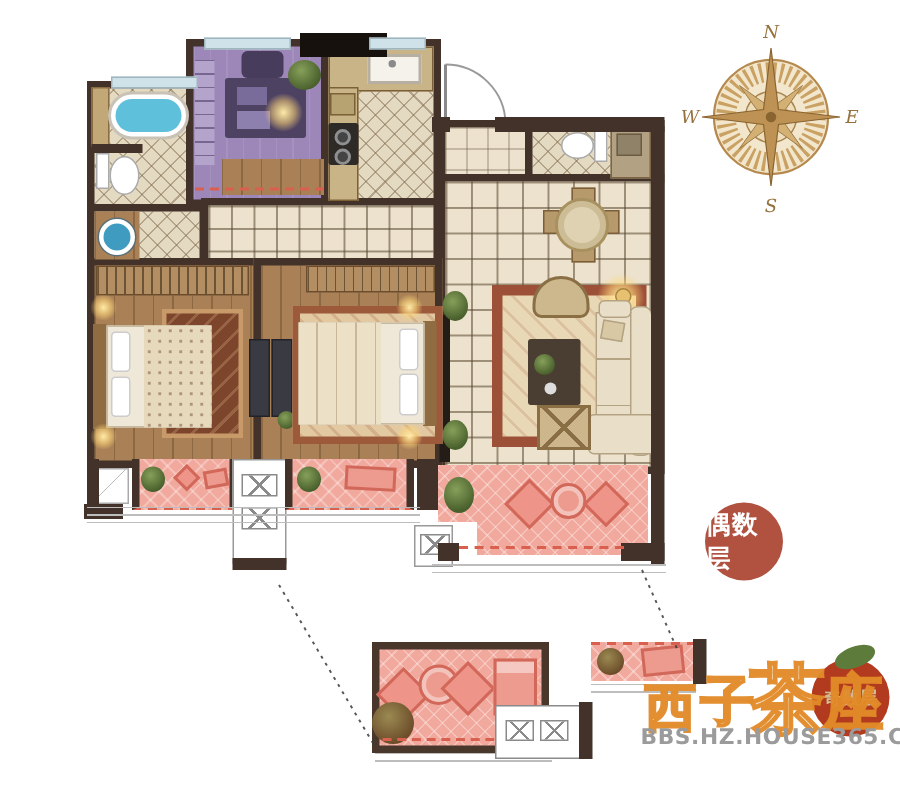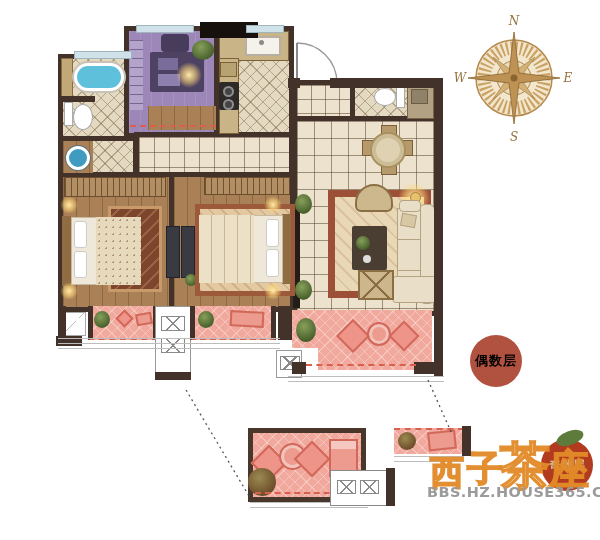--- a/index.html
+++ b/index.html
@@ -201,21 +201,21 @@
     <circle cx="61" cy="66" r="11.5" fill="none" stroke="#a8844e" stroke-width="1" stroke-dasharray="1.5 2"></circle>
     <polygon points="82,45 67,66 82,87 61,72 40,87 55,66 40,45 61,60" fill="#d3b175" stroke="#9a7440" stroke-width="0.6"></polygon>
     <polygon points="61,20 66,61 107,66 66,71 61,112 56,71 15,66 56,61" fill="#bd9254" stroke="#8a6430" stroke-width="0.8"></polygon>
     <circle cx="61" cy="66" r="3.5" fill="#8a6430"></circle>
     <text x="61" y="13" text-anchor="middle" font-family="DejaVu Serif, serif" font-style="italic" font-size="12" fill="#96713d">N</text>
     <text x="61" y="129" text-anchor="middle" font-family="DejaVu Serif, serif" font-style="italic" font-size="12" fill="#96713d">S</text>
     <text x="115" y="70" text-anchor="middle" font-family="DejaVu Serif, serif" font-style="italic" font-size="12" fill="#96713d">E</text>
     <text x="7" y="70" text-anchor="middle" font-family="DejaVu Serif, serif" font-style="italic" font-size="12" fill="#96713d">W</text>
   </svg>
 
-  <div class="abs badge" style="left:470px;top:335px;width:52px;height:52px;background:#b15140;color:#000000;font-size:13px;letter-spacing:1px">偶数层</div>
+  <div class="abs badge" style="left:470px;top:335px;width:52px;height:52px;background:#b15140;color:#ffffff;font-size:17px;letter-spacing:1px">偶数层</div>
 
   <div class="abs badge" style="left:541px;top:439px;width:52px;height:52px;background:#b23a1f;color:#d2bd92;font-size:12px">奇数层</div>
   <div class="abs" style="left:556px;top:431px;width:28px;height:14px;background:#5d7c3c;border-radius:50%;transform:rotate(-20deg);z-index:7"></div>
 
   <span class="wmchar" style="left:430px;top:455px;font-size:34px">西</span>
   <span class="wmchar" style="left:467px;top:451px;font-size:36px">子</span>
   <span class="wmchar" style="left:500px;top:441px;font-size:50px">茶</span>
   <span class="wmchar" style="left:549px;top:449px;font-size:40px">座</span>
   <span class="wmsite" style="left:427px;top:484px;font-size:14.5px">BBS.HZ.HOUSE365.COM</span>
 

